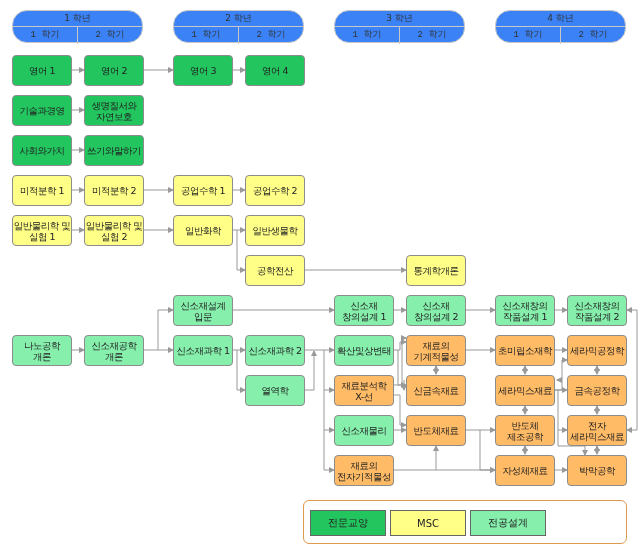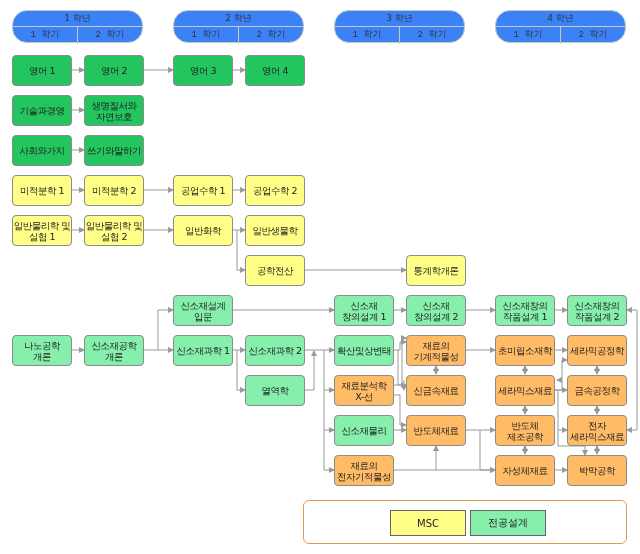--- a/index.html
+++ b/index.html
@@ -194,15 +194,16 @@
 <div class="node c-orange" style="left:495px;top:415px">반도체
 제조공학</div>
 <div class="node c-orange" style="left:495px;top:455px">자성체재료</div>
 <div class="node c-orange" style="left:567px;top:335px">세라믹공정학</div>
 <div class="node c-orange" style="left:567px;top:375px">금속공정학</div>
 <div class="node c-orange" style="left:567px;top:415px">전자
 세라믹스재료</div>
 <div class="node c-orange" style="left:567px;top:455px">박막공학</div>
 
 <div class="legend">
+  <div class="lg c-blue" style="left:6px">전문교양</div>
   <div class="lg c-yellow" style="left:86px">MSC</div>
   <div class="lg c-purple" style="left:166px">전공설계</div>
 </div>
 
 </body></html>

